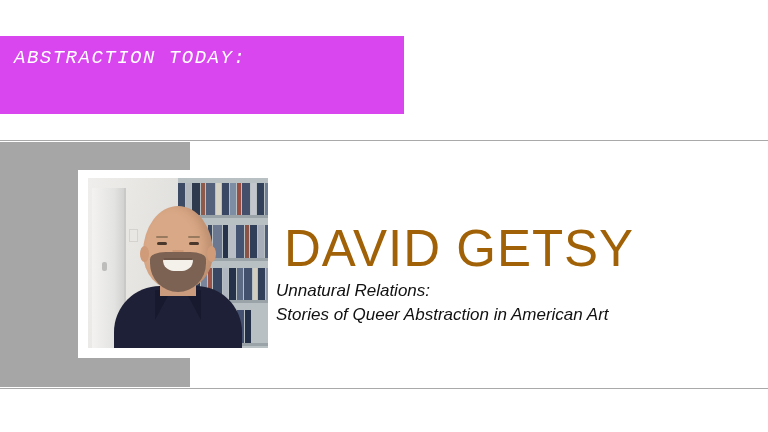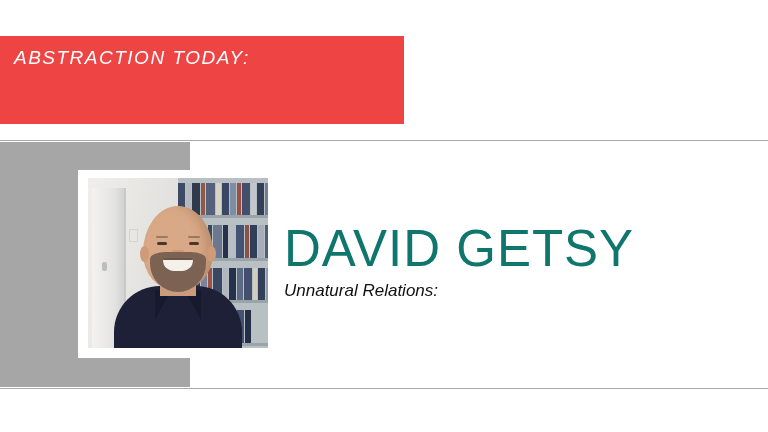--- a/index.html
+++ b/index.html
@@ -17,22 +17,23 @@
     background: #ffffff;
     overflow: hidden;
   }
 
   
   .title-banner {
     position: absolute;
     left: 0;
     top: 36px;
     width: 404px;
-    height: 88px;
-    background: #ef4444;
+    height: 78px;
+    background: #d946ef;
+    font-family: Liberation Mono, monospace;
   }
   .title-banner-text {
     position: absolute;
     left: 14px;
     top: 9px;
     color: #ffffff;
     font-style: italic;
     font-size: 19px;
     line-height: 26px;
     letter-spacing: 1.5px;
@@ -243,26 +244,26 @@
   }
 
   
   .speaker-name {
     position: absolute;
     left: 284px;
     top: 219px;
     font-size: 51px;
     font-weight: 300;
     letter-spacing: 1px;
-    color: #0f766e;
+    color: #a16207;
     white-space: nowrap;
   }
   .speaker-subtitle {
     position: absolute;
-    left: 284px;
+    left: 276px;
     top: 279px;
     font-size: 17px;
     font-style: italic;
     line-height: 24px;
     color: #111111;
     white-space: nowrap;
   }
   .subtitle-line { display: block; }
 </style>
 </head>
@@ -364,15 +365,16 @@
           <div class="person-beard"></div>
           <div class="person-mouth"></div>
         </div>
       </div>
     </div>
   </div>
 
   <div class="speaker-name">DAVID GETSY</div>
   <div class="speaker-subtitle">
     <span class="subtitle-line">Unnatural Relations:</span>
+    <span class="subtitle-line">Stories of Queer Abstraction in American Art</span>
   </div>
 
 </div>
 
 </body></html>

